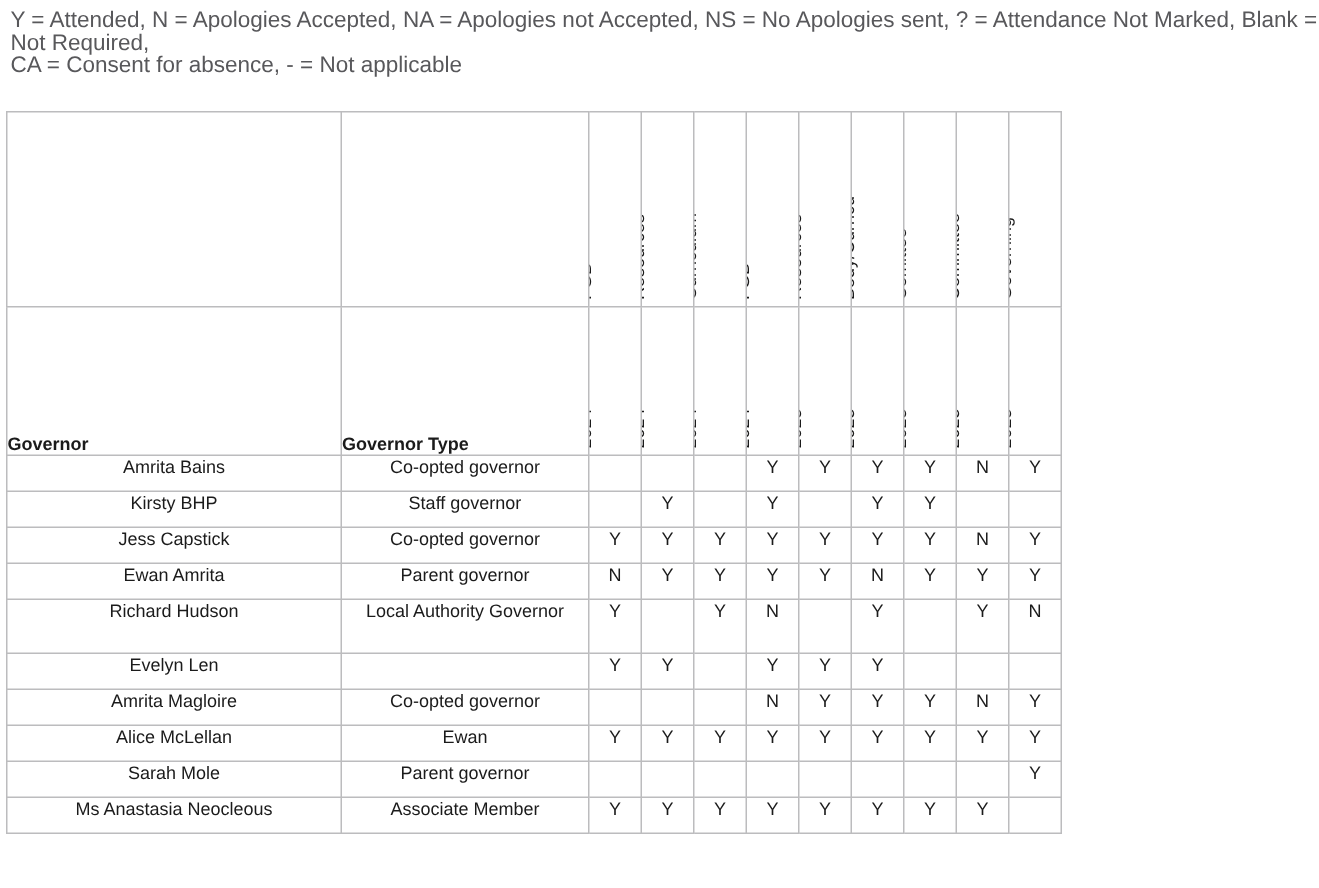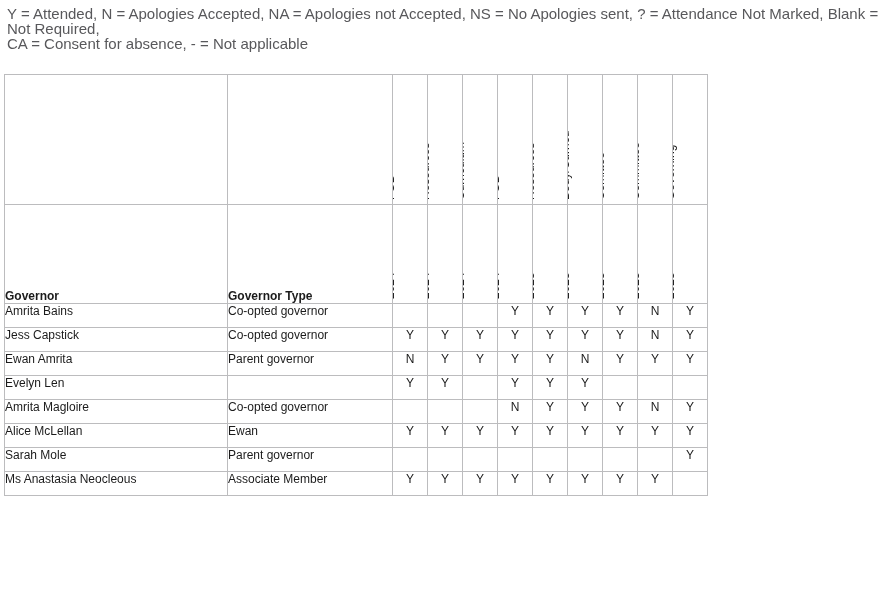--- a/index.html
+++ b/index.html
@@ -51,20 +51,21 @@
     font-size: 12px;
     line-height: 14px;
     color: #1b1b1b;
   }
   tr.body-row { height: 24px; }
   tr.body-row.tall { height: 36px; }
   td.name, td.gtype {
     vertical-align: top;
     padding: 4px 3px 0 4px;
     white-space: nowrap;
+    text-align: center;
   }
   td.val {
     vertical-align: top;
     text-align: center;
     padding-top: 4px;
   }
 </style>
 </head>
 <body>
 
@@ -171,20 +172,33 @@
     <td class="val"></td>
     <td class="val"></td>
     <td class="val">Y</td>
     <td class="val">Y</td>
     <td class="val">Y</td>
     <td class="val">Y</td>
     <td class="val">N</td>
     <td class="val">Y</td>
   </tr>
 
+  <tr class="body-row">
+    <td class="name">Kirsty BHP</td>
+    <td class="gtype">Staff governor</td>
+    <td class="val"></td>
+    <td class="val">Y</td>
+    <td class="val"></td>
+    <td class="val">Y</td>
+    <td class="val"></td>
+    <td class="val">Y</td>
+    <td class="val">Y</td>
+    <td class="val"></td>
+    <td class="val"></td>
+  </tr>
 
   <tr class="body-row">
     <td class="name">Jess Capstick</td>
     <td class="gtype">Co-opted governor</td>
     <td class="val">Y</td>
     <td class="val">Y</td>
     <td class="val">Y</td>
     <td class="val">Y</td>
     <td class="val">Y</td>
     <td class="val">Y</td>
@@ -200,20 +214,33 @@
     <td class="val">Y</td>
     <td class="val">Y</td>
     <td class="val">Y</td>
     <td class="val">Y</td>
     <td class="val">N</td>
     <td class="val">Y</td>
     <td class="val">Y</td>
     <td class="val">Y</td>
   </tr>
 
+  <tr class="body-row tall">
+    <td class="name">Richard Hudson</td>
+    <td class="gtype">Local Authority Governor</td>
+    <td class="val">Y</td>
+    <td class="val"></td>
+    <td class="val">Y</td>
+    <td class="val">N</td>
+    <td class="val"></td>
+    <td class="val">Y</td>
+    <td class="val"></td>
+    <td class="val">Y</td>
+    <td class="val">N</td>
+  </tr>
 
   <tr class="body-row">
     <td class="name">Evelyn Len</td>
     <td class="gtype"></td>
     <td class="val">Y</td>
     <td class="val">Y</td>
     <td class="val"></td>
     <td class="val">Y</td>
     <td class="val">Y</td>
     <td class="val">Y</td>

